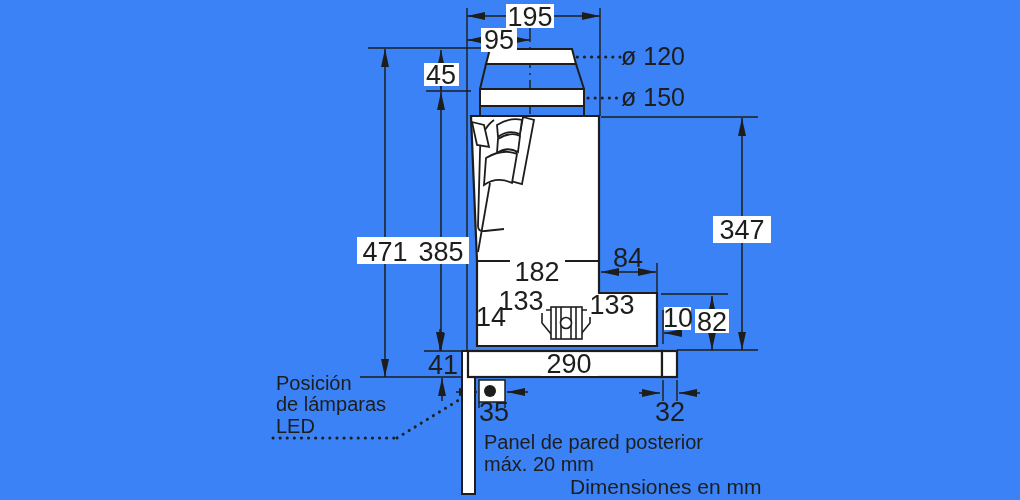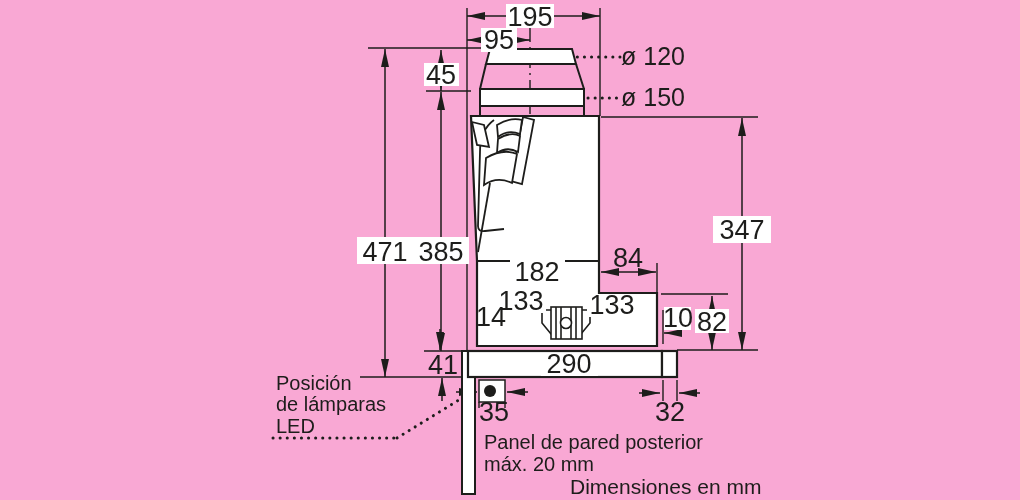--- a/index.html
+++ b/index.html
@@ -1,17 +1,17 @@
 <!DOCTYPE html>
 <html><head>
 <meta charset="utf-8">
 <style>
   html,body{margin:0;padding:0;background:#fff;}
   #stage{
-    position:relative;width:1020px;height:500px;background:#f9a8d4;overflow:hidden;
+    position:relative;width:1020px;height:500px;background:#3b82f6;overflow:hidden;
     font-family:"Liberation Sans","DejaVu Sans",sans-serif;
   }
   svg{display:block}
   text{fill:#1d1d1b}
   .dimnum{font-size:27px;}
   .dialab{font-size:25px;}
   .note{font-size:20px;}
   .footer{font-size:21px;}
 </style>
 </head>

